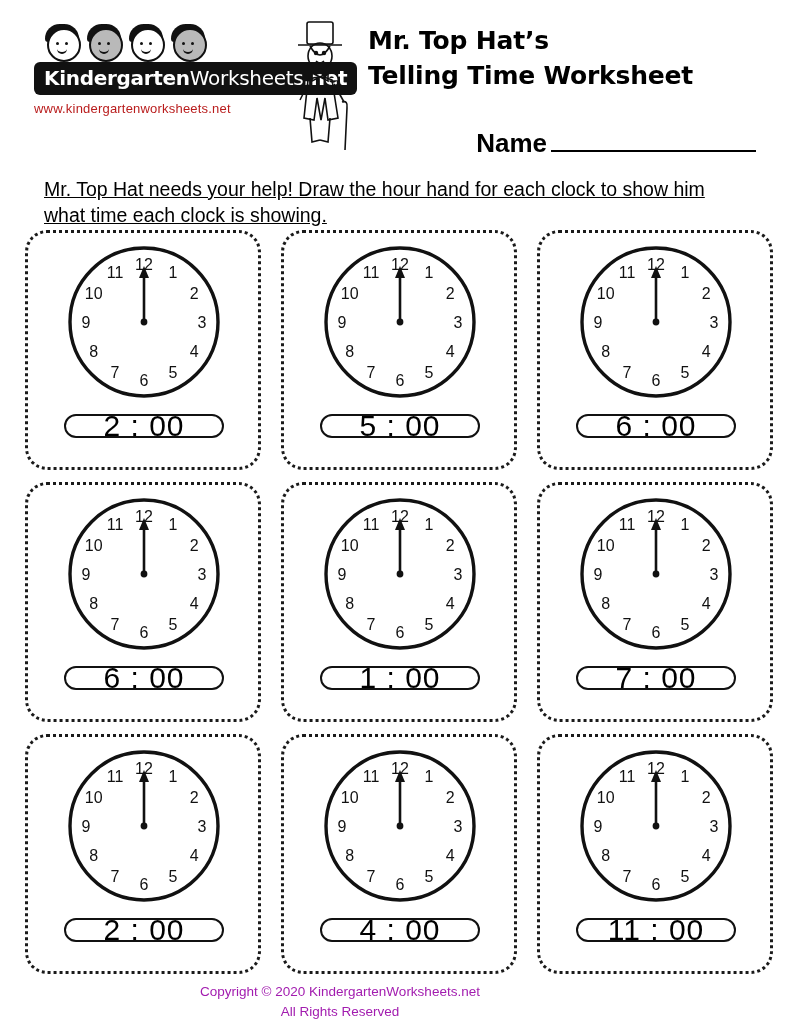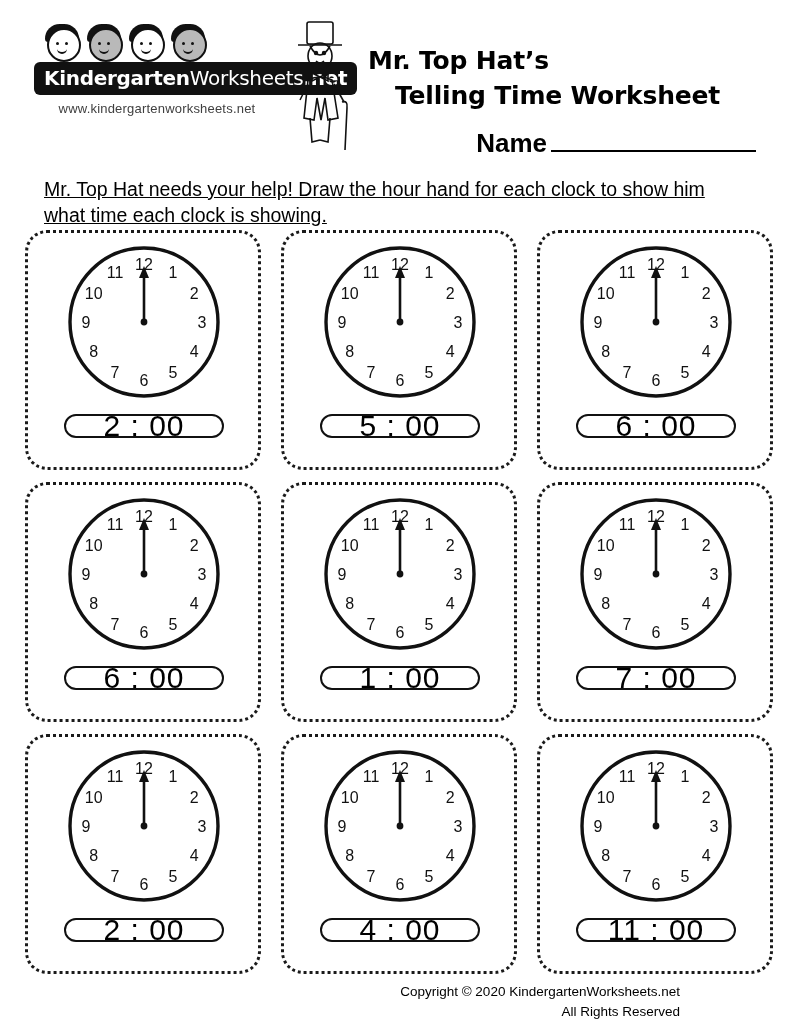--- a/index.html
+++ b/index.html
@@ -85,23 +85,23 @@
     font-size: 20px;
     font-weight: bold;
     letter-spacing: -0.3px;
     display: inline-block;
     font-family: "DejaVu Sans", sans-serif;
   }
   .logo-name .light { font-weight: normal; }
   .logo-url {
     margin-top: 6px;
     font-size: 13px;
-    color: #404040;
+    color: #b91c1c;
     letter-spacing: 0.2px;
-    text-align: center;
+    text-align: left;
     width: 246px;
     font-family: "Liberation Sans", sans-serif;
   }
 
   .mascot {
     position: absolute;
     left: 290px;
     top: 18px;
     width: 70px;
     height: 150px;
@@ -111,29 +111,27 @@
     position: absolute;
     left: 368px;
     top: 26px;
     width: 400px;
   }
   .title-line1 {
     font-size: 25px;
     font-weight: bold;
     font-family: "DejaVu Sans", sans-serif;
     letter-spacing: -0.2px;
-    margin-top: 20px;
   }
   .title-line2 {
     font-size: 25px;
     font-weight: bold;
     font-family: "DejaVu Sans", sans-serif;
     margin-top: 6px;
     letter-spacing: -0.2px;
-    margin-left: 27px;
   }
   .name-line {
     position: absolute;
     right: 44px;
     top: 128px;
     font-size: 26px;
     font-family: "Liberation Sans", sans-serif;
     white-space: nowrap;
     font-weight: bold;
   }
@@ -206,25 +204,25 @@
     font-family: "Liberation Sans", sans-serif;
     letter-spacing: 1px;
   }
 
   
   .footer {
     position: absolute;
     left: 0;
     top: 982px;
     width: 680px;
-    text-align: right;
+    text-align: center;
     font-size: 13.5px;
     line-height: 20px;
     font-family: "Liberation Sans", sans-serif;
-    color: #000000;
+    color: #a21caf;
   }
 </style>
 </head>
 <body>
 
 <div class="header">
 
   <div class="logo-block">
     <div class="logo-kids">
       <div class="kid" style="left:0px;">

